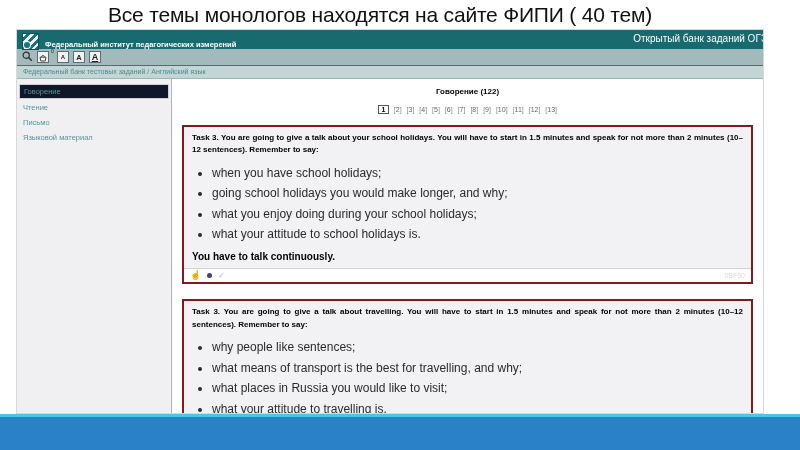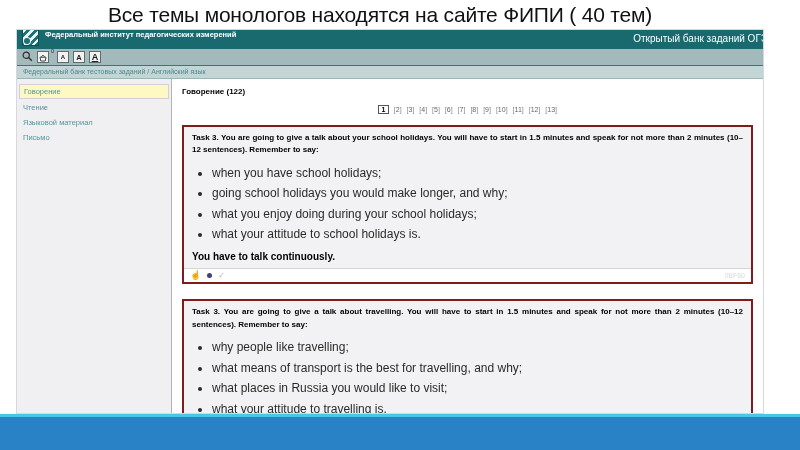--- a/index.html
+++ b/index.html
@@ -10,21 +10,21 @@
   
   .slide-title { position: absolute; top: 3px; left: 0; width: 760px; text-align: center;
     font-size: 21px; font-weight: 400; color: #111; letter-spacing: -0.2px; }
 
   
   .shot { position: absolute; left: 17px; top: 30px; width: 746px; height: 383px;
     overflow: hidden; background: #fff; box-shadow: 0 0 0 1px #d8d8dc; }
 
   
   .hdr { position: relative; height: 19px; background: #186a6e; display: flex;
-    align-items: flex-start; }
+    align-items: flex-end; }
   .logo { position: relative; width: 15px; height: 15px; margin-left: 6px; flex: 0 0 auto;
     background: repeating-linear-gradient(135deg, #eaf4f4 0 2.5px, #1d7276 2.5px 5.5px);
     box-shadow: 0 0 0 1px #0f5054; }
   .logo-dot { position: absolute; left: 1px; bottom: 1px; width: 6px; height: 6px;
     border-radius: 50%; background: #1d7276; box-shadow: 0 0 0 1px #eaf4f4; }
   .hdr-org { color: #ffffff; font-size: 7.5px; font-weight: bold; margin-left: 7px; }
   .hdr-bank { position: absolute; right: -5px; top: 3px; color: #ffffff; font-size: 10px; }
 
   
   .toolbar { height: 17px; background: #a2babb; border-bottom: 1px solid #3f7477;
@@ -42,24 +42,24 @@
   
   .crumb { height: 13px; background: #c4d5d5; border-bottom: 1px solid #9fb4b4;
     font-size: 7px; color: #4b8c8f; padding: 2px 0 0 6px; cursor: pointer; }
 
   
   .bodyrow { display: flex; height: 334px; }
   .sidebar { width: 155px; background: #f0f0f3; border-right: 1px solid #b2b2b9;
     padding-top: 5px; }
   .side-item { font-size: 7.5px; color: #52969a; padding: 2px 4px; margin: 0 2px 2px 2px;
     cursor: pointer; }
-  .side-item.active { background: #fef9c3; border: 1px solid #d0d0d6; }
+  .side-item.active { background: #0f172a; border: 1px solid #d0d0d6; }
   .main { flex: 1; background: #ffffff; padding: 6px 10px 0 10px; overflow: hidden; }
 
-  .section-title { font-size: 8px; font-weight: bold; color: #000;
+  .section-title { text-align: center; font-size: 8px; font-weight: bold; color: #000;
     margin-top: 2px; }
   .pagination { text-align: center; margin-top: 9px; font-size: 7px; color: #666; }
   .page { margin: 0 1.5px; cursor: pointer; }
   .page::before { content: "["; color: #888; }
   .page::after { content: "]"; color: #888; }
   .page.active { display: inline-block; border: 1px solid #555; padding: 0 2.5px;
     font-weight: bold; color: #000; background: #fff; }
   .page.active::before, .page.active::after { content: ""; }
 
   
@@ -130,23 +130,23 @@
     <div class="crumb">Федеральный банк тестовых заданий / Английский язык</div>
 
     <div class="bodyrow">
       <div class="sidebar">
 
           <div class="side-item active">Говорение</div>
 
 
           <div class="side-item">Чтение</div>
 
+          <div class="side-item">Письмо</div>
+
           <div class="side-item">Языковой материал</div>
-
-          <div class="side-item">Письмо</div>
 
       </div>
 
       <div class="main">
         <div class="section-title">Говорение (122)</div>
 
         <div class="pagination">
           
             <span class="page active">1</span>
           
@@ -198,21 +198,21 @@
             <span class="check-icon">✓</span>
             <span class="task-code">0BF60</span>
           </div>
         </div>
 
         <div class="task task-2">
           <div class="task-body">
             <p class="task-intro">Task 3. You are going to give a talk about travelling. You will have to start in 1.5 minutes and speak for not more than 2 minutes (10–12 sentences). Remember to say:</p>
             <ul class="task-bullets">
 
-                <li>why people like travelling;</li>
+                <li>why people like sentences;</li>
 
                 <li>what means of transport is the best for travelling, and why;</li>
 
                 <li>what places in Russia you would like to visit;</li>
 
                 <li>what your attitude to travelling is.</li>
 
             </ul>
             <p class="task-outro">You have to talk continuously.</p>
           </div>

